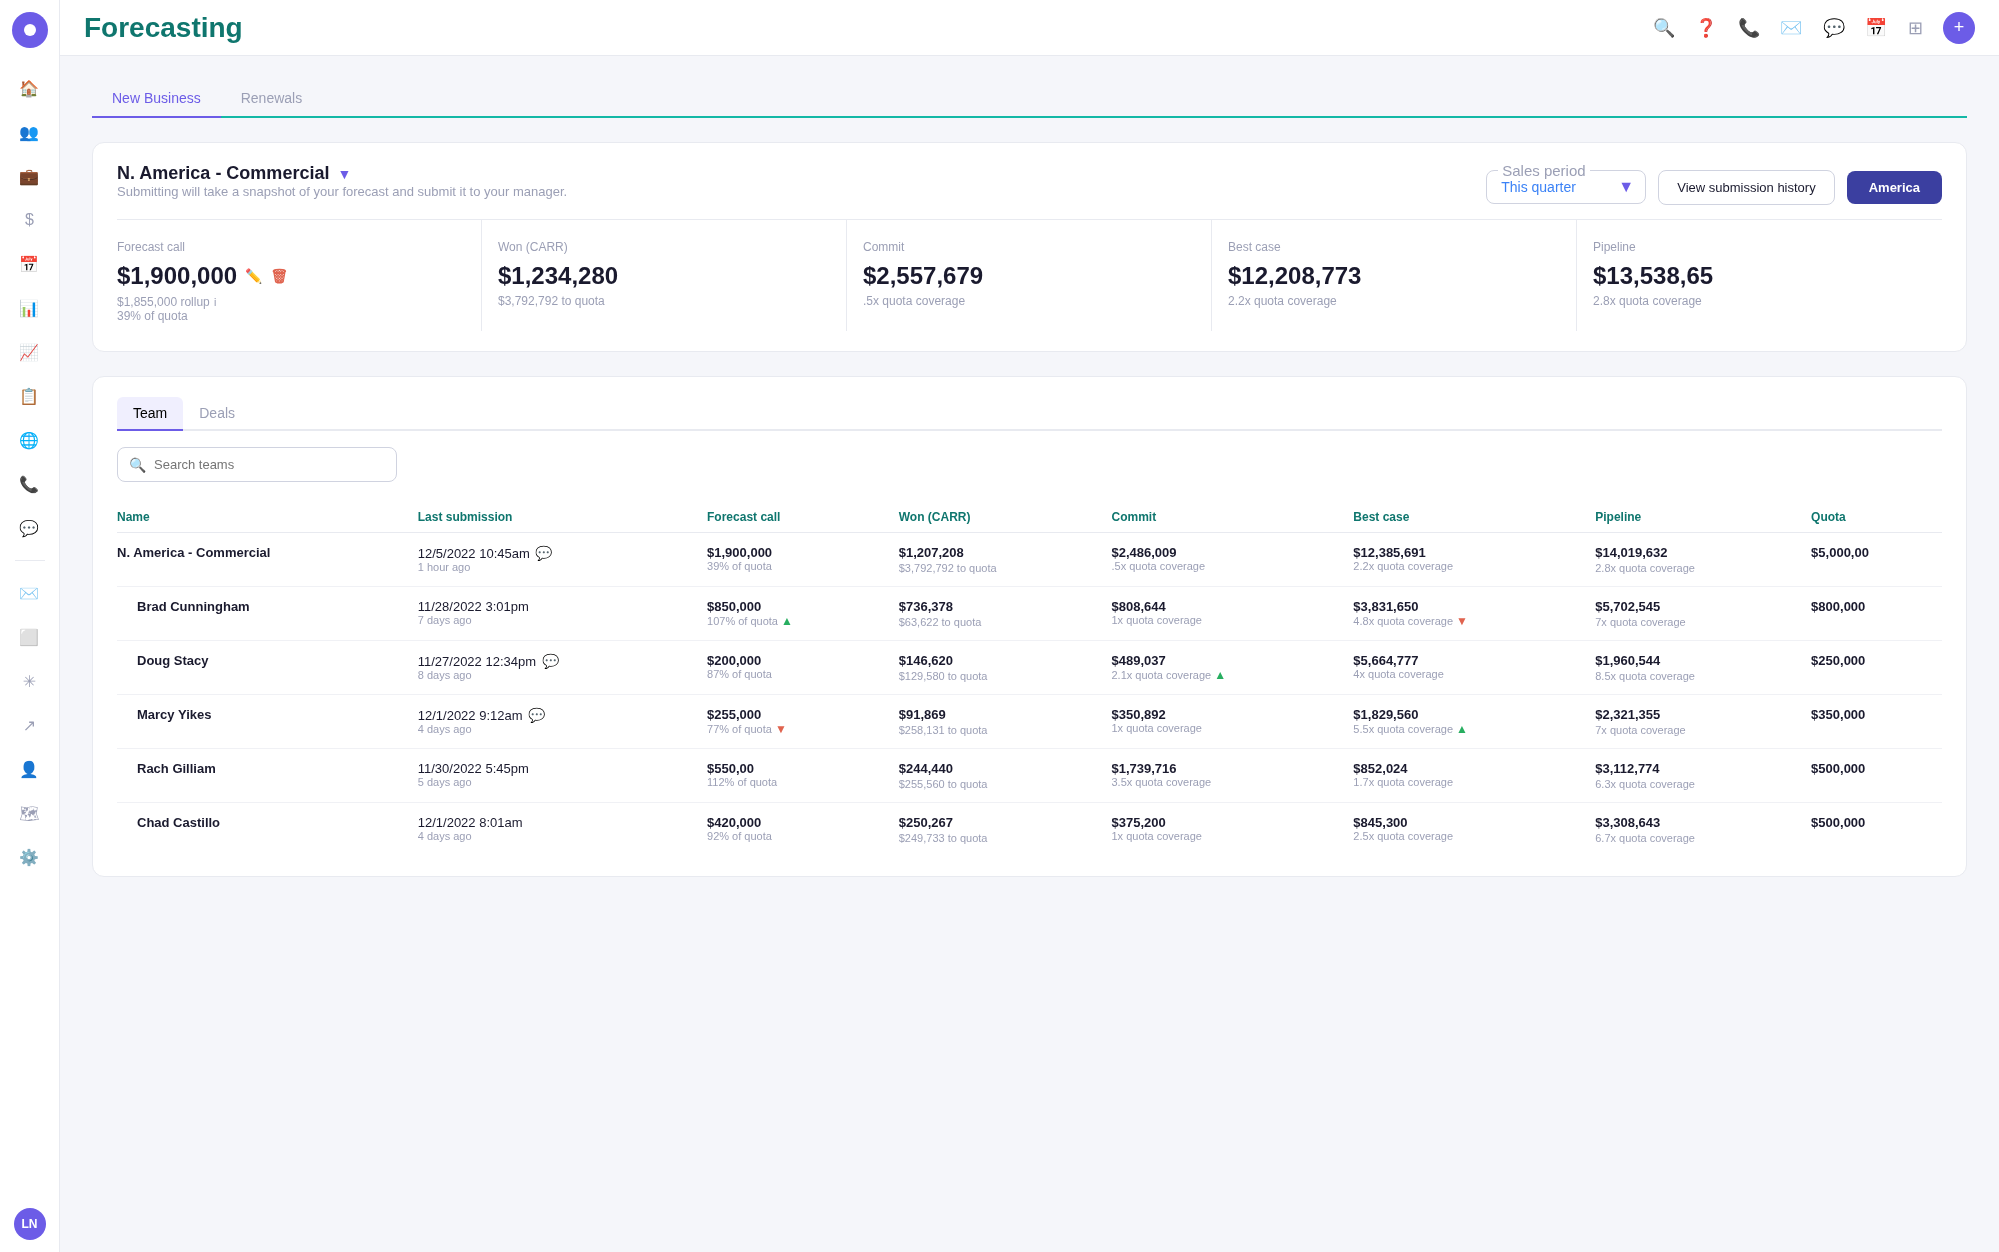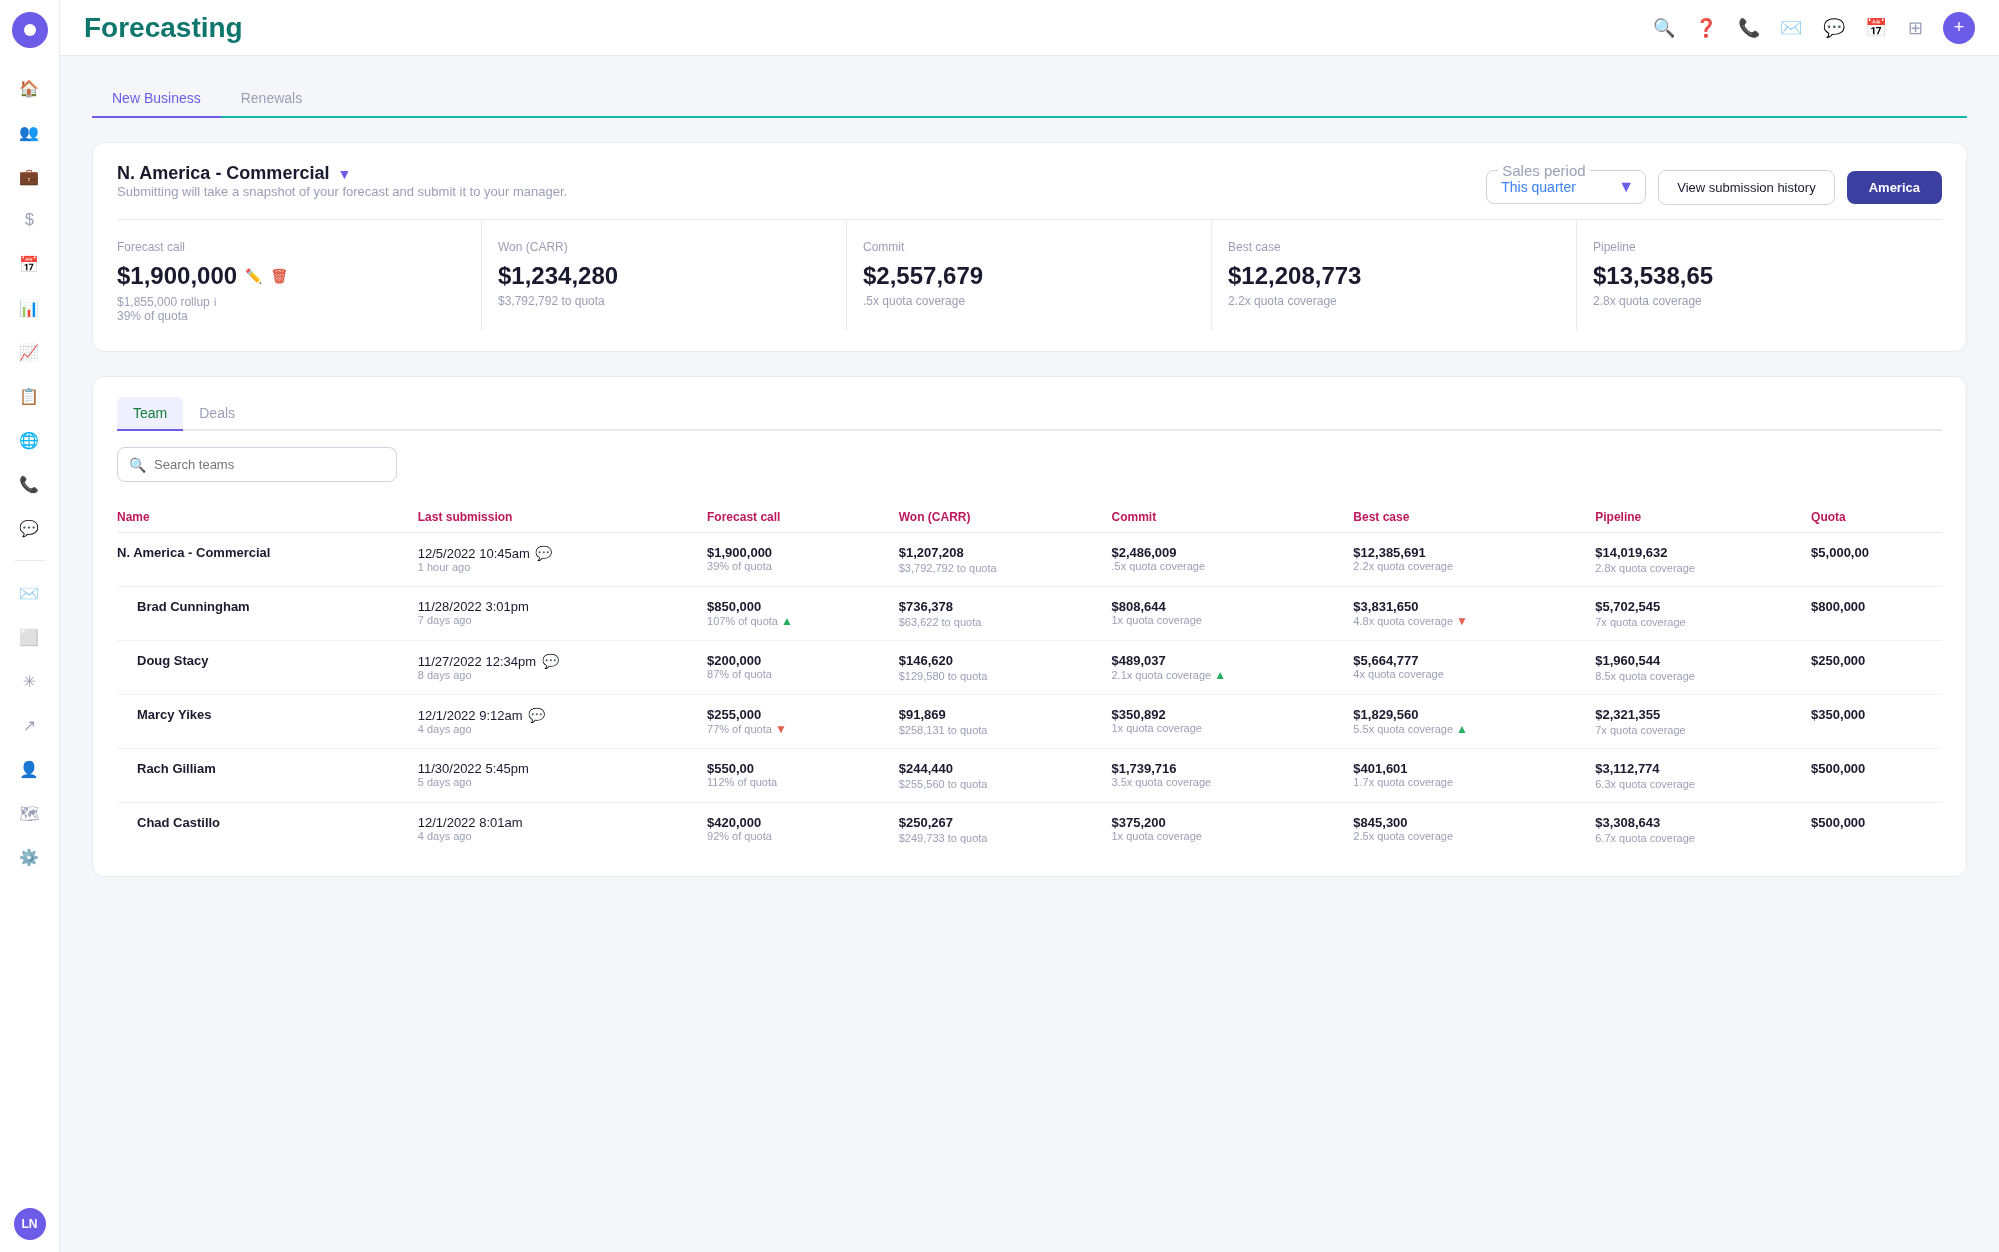--- a/index.html
+++ b/index.html
@@ -272,21 +272,21 @@
     .team-tab {
       padding: 8px 16px;
       font-size: 14px;
       font-weight: 500;
       color: #9b9fb5;
       cursor: pointer;
       border-bottom: 2px solid transparent;
       margin-bottom: -2px;
     }
     .team-tab.active {
-      color: #15803d;
+      color: #000000;
       border-bottom-color: #6c5ce7;
       background: #f0effe;
       border-radius: 6px 6px 0 0;
     }
 
     
     .search-wrapper {
       position: relative;
       width: 280px;
       margin-bottom: 20px;
@@ -313,21 +313,21 @@
     .data-table {
       width: 100%;
       border-collapse: collapse;
       font-size: 13px;
     }
     .data-table th {
       text-align: left;
       padding: 8px 12px;
       font-size: 12px;
       font-weight: 600;
-      color: #be185d;
+      color: #0f766e;
       border-bottom: 1px solid #e8eaf0;
     }
     .data-table th:first-child { padding-left: 0; }
     .data-table td {
       padding: 12px 12px;
       border-bottom: 1px solid #f0f1f5;
       color: #1a1a2e;
       vertical-align: top;
     }
     .data-table td:first-child { padding-left: 0; }
@@ -665,21 +665,21 @@
               </td>
               <td>
                 <div class="amount">$244,440</div>
                 <div class="row-sub">$255,560 to quota</div>
               </td>
               <td>
                 <div class="amount">$1,739,716</div>
                 <div class="pct">3.5x quota coverage </div>
               </td>
               <td>
-                <div class="amount">$401,601</div>
+                <div class="amount">$852,024</div>
                 <div class="pct">1.7x quota coverage </div>
               </td>
               <td>
                 <div class="amount">$3,112,774</div>
                 <div class="row-sub">6.3x quota coverage</div>
               </td>
               <td>
                 <div class="amount">$500,000</div>
               </td>
             </tr>

